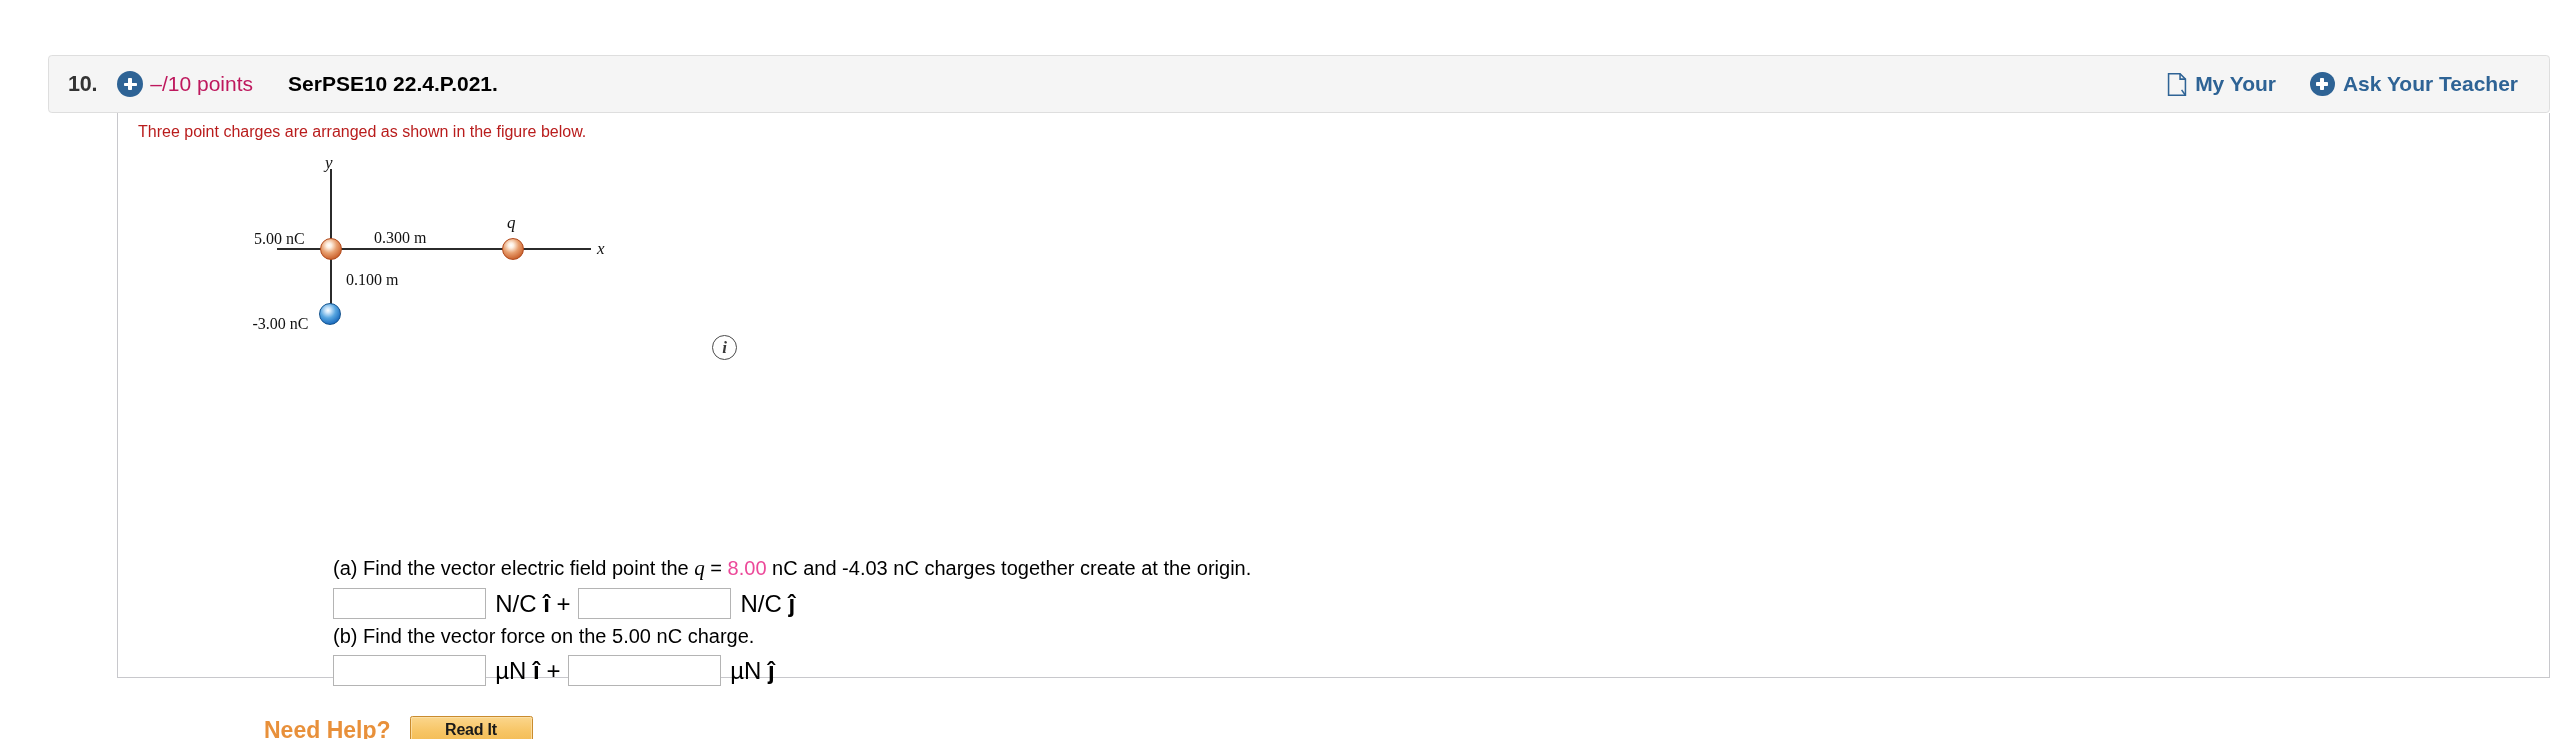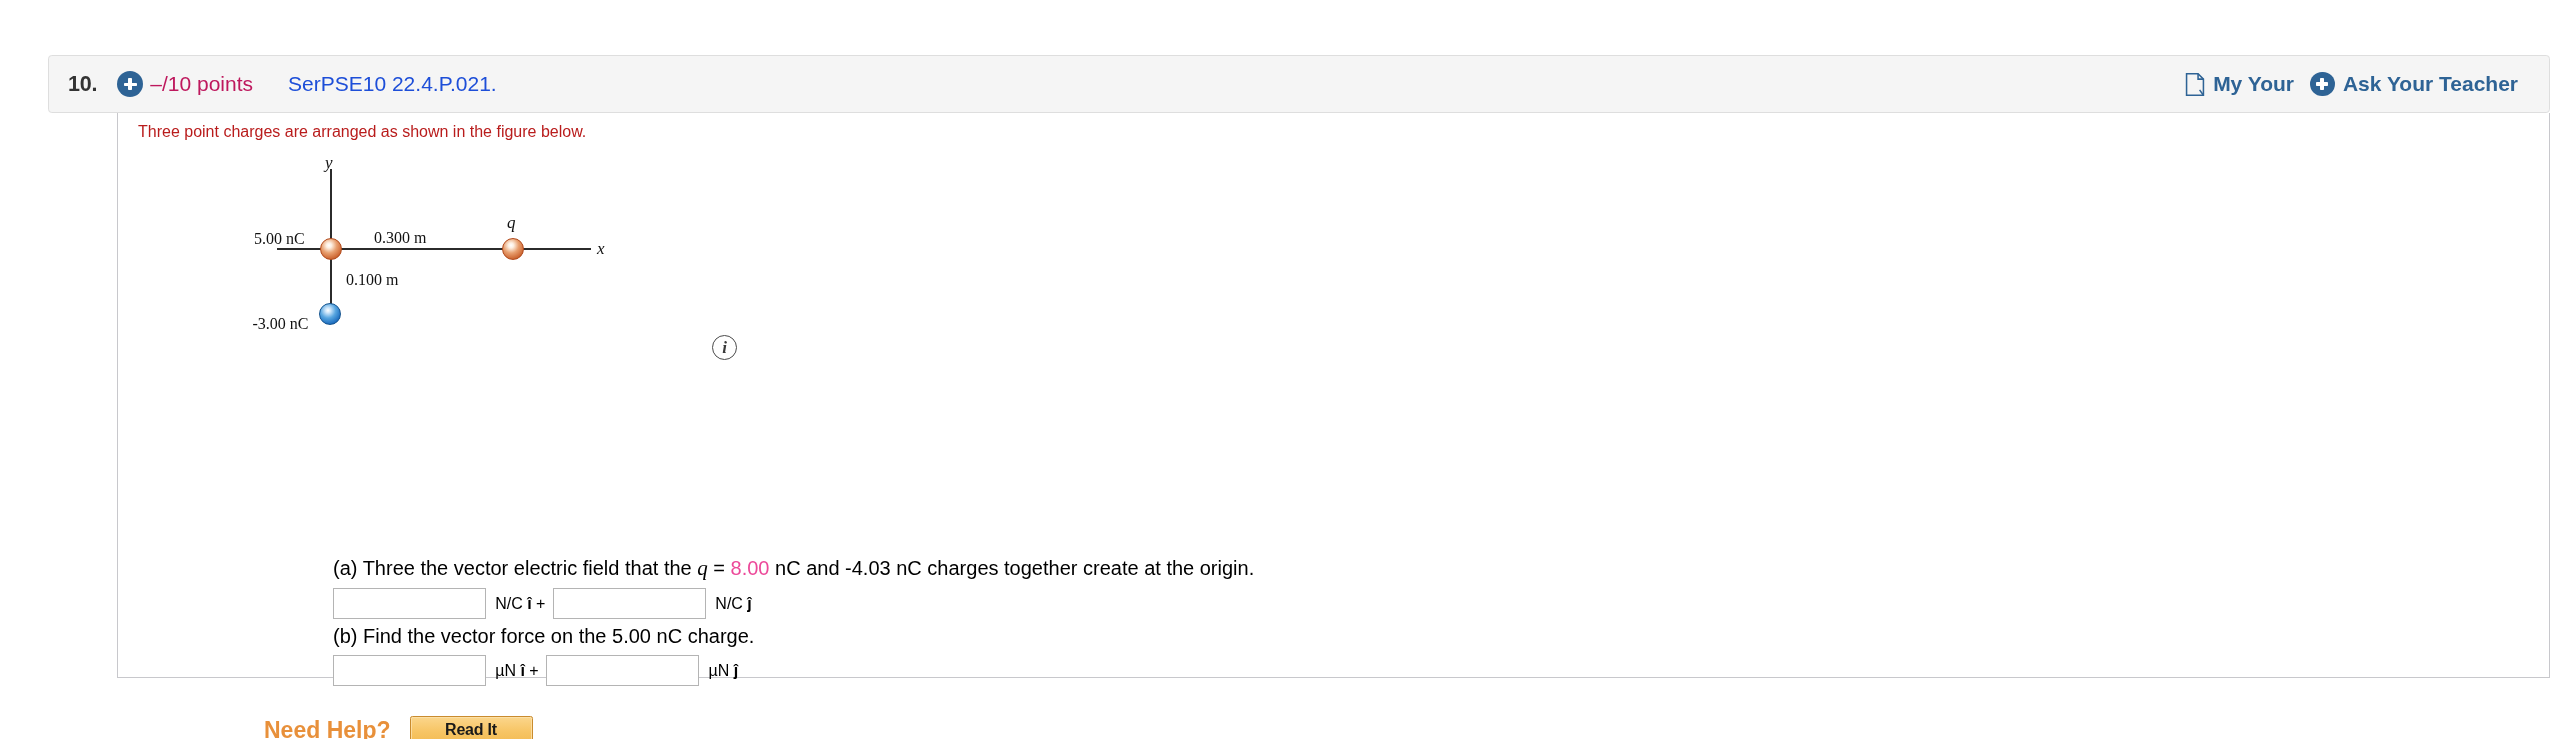--- a/index.html
+++ b/index.html
@@ -63,43 +63,43 @@
   .plus-icon::after  { left: 11px; top: 7px; width: 3.8px; height: 12.3px; }
 
   .points-text {
     font-size: 21px;
     color: #be185d;
     margin-left: 7px;
     white-space: nowrap;
   }
   .q-code {
     font-size: 21px;
-    font-weight: normal;
-    color: #1d4ed8;
+    font-weight: bold;
+    color: #000000;
     margin-left: 35px;
     white-space: nowrap;
     text-align: right;
   }
 
   .q-header-right {
     margin-left: auto;
     display: flex;
     align-items: center;
     padding-right: 31px;
   }
   .hdr-action {
     display: flex;
     align-items: center;
     color: #2e6395;
     font-size: 21px;
     font-weight: bold;
     white-space: nowrap;
     cursor: pointer;
   }
-  .hdr-action + .hdr-action { margin-left: 16px; align-items: flex-end; }
+  .hdr-action + .hdr-action { margin-left: 34px; align-items: flex-end; }
   .note-icon { width: 20px; height: 23px; margin-right: 8.4px; flex: 0 0 auto; }
   .hdr-action .plus-icon { margin-left: 0; margin-right: 8.4px; width: 24.5px; height: 24.5px; }
   .hdr-action .plus-icon::before { left: 6.1px; top: 10.7px; width: 12.3px; height: 3.8px; }
   .hdr-action .plus-icon::after  { left: 10.4px; top: 6.1px; width: 3.8px; height: 12.3px; }
 
   
   .q-body {
     position: absolute;
     left: 117px;
     top: 113px;
@@ -219,21 +219,21 @@
     height: 31px;
     box-sizing: border-box;
     border: 0.8px solid #b4b4b4;
     background: #ffffff;
     font-family: "Liberation Sans", sans-serif;
     font-size: 18.4px;
     padding: 0 4.6px;
     outline: none;
   }
   .unit {
-    font-size: 16px;
+    font-size: 24px;
     color: #000000;
     white-space: nowrap;
     margin-left: 9.2px;
     margin-right: 7.7px;
   }
   .unit b { font-weight: bold; }
 
   
   .need-help-wrap {
     position: absolute;
@@ -316,21 +316,21 @@
 
       <span class="fig-text t-500">5.00 nC</span>
       <span class="fig-text t-0300">0.300 m</span>
       <span class="fig-text t-0100">0.100 m</span>
       <span class="fig-text t-300">-3.00 nC</span>
 
       <div class="info-icon">i</div>
     </div>
 
     <div class="part part-a">
-      <div class="part-prompt"><span>(a) Three the vector electric field that the </span><span class="var-italic">q</span><span> = </span><span class="red-val">8.00</span><span> nC and -4.03 nC charges together create at the origin.</span></div>
+      <div class="part-prompt"><span>(a) Find the vector electric field point the </span><span class="var-italic">q</span><span> = </span><span class="red-val">8.00</span><span> nC and -4.03 nC charges together create at the origin.</span></div>
       <div class="answer-row">
         <input class="ans-input" type="text" value="" style="">
         <span class="unit"><span>N/C</span>
           <b>î</b>
           <span>+</span></span>
         <input class="ans-input" type="text" value="" style="">
         <span class="unit"><span>N/C</span>
           <b>ĵ</b></span>
       </div>
     </div>

